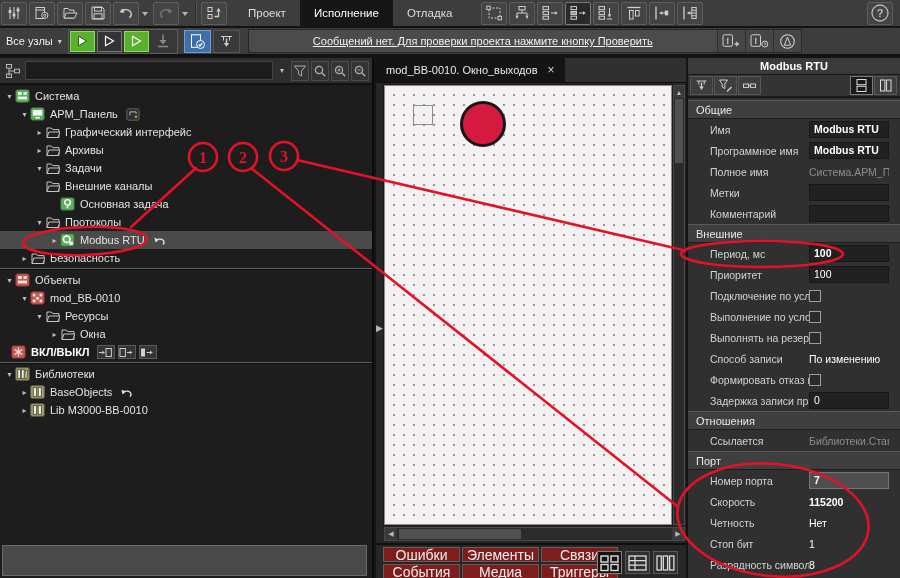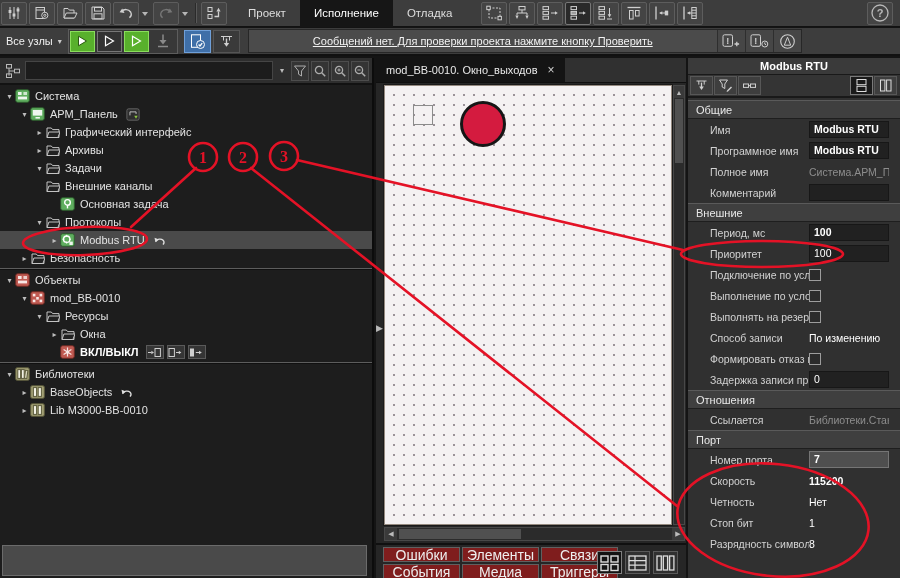--- a/index.html
+++ b/index.html
@@ -591,21 +591,21 @@
         <div class="trow" style="padding-left: 49px;">
           <span class="texp">▸</span>
           <span class="chip">
             <svg width="14" height="13" viewBox="0 0 14 13">
               <path d="M1 11.5V2h4.3l1.3 1.6H13v7.9Z" fill="none" stroke="#c4c4c4"></path>
               <path d="M1 11.5 2.9 6H14l-2.1 5.5Z" fill="#222" stroke="#c4c4c4"></path>
             </svg>
           </span>
           <span class="tlabel">Окна</span>
         </div>
-        <div class="trow bold" style="padding-left: 49px;">
+        <div class="trow bold" style="">
           <span class="texp"></span>
           <span class="chip">
             <svg width="15" height="14" viewBox="0 0 15 14">
               <rect x="0.7" y="0.7" width="13.6" height="12.6" rx="2" fill="#c05a52" stroke="#6e2a24"></rect>
               <path d="M7.5 2.5v9M3.6 4.5l7.8 5M11.4 4.5l-7.8 5" stroke="#f7e7e5" stroke-width="1.2"></path>
               <circle cx="7.5" cy="7" r="1.6" fill="#f7e7e5"></circle>
             </svg>
           </span>
           <span class="tlabel">ВКЛ/ВЫКЛ</span>
           <span class="tbadges">
@@ -787,20 +787,24 @@
           <span class="plabel">Имя</span>
           <span class="pvalue box bold">Modbus RTU</span>
         </div>
         <div class="prow">
           <span class="plabel">Программное имя</span>
           <span class="pvalue box bold">Modbus RTU</span>
         </div>
         <div class="prow">
           <span class="plabel">Полное имя</span>
           <span class="pvalue muted">Система.АРМ_Панель.</span>
+        </div>
+        <div class="prow">
+          <span class="plabel">Метки</span>
+          <span class="pvalue box"></span>
         </div>
         <div class="prow">
           <span class="plabel">Комментарий</span>
           <span class="pvalue box"></span>
         </div>
         <div class="pgroup-header">Внешние</div>
         <div class="prow">
           <span class="plabel">Период, мс</span>
           <span class="pvalue box bold">100</span>
         </div>

